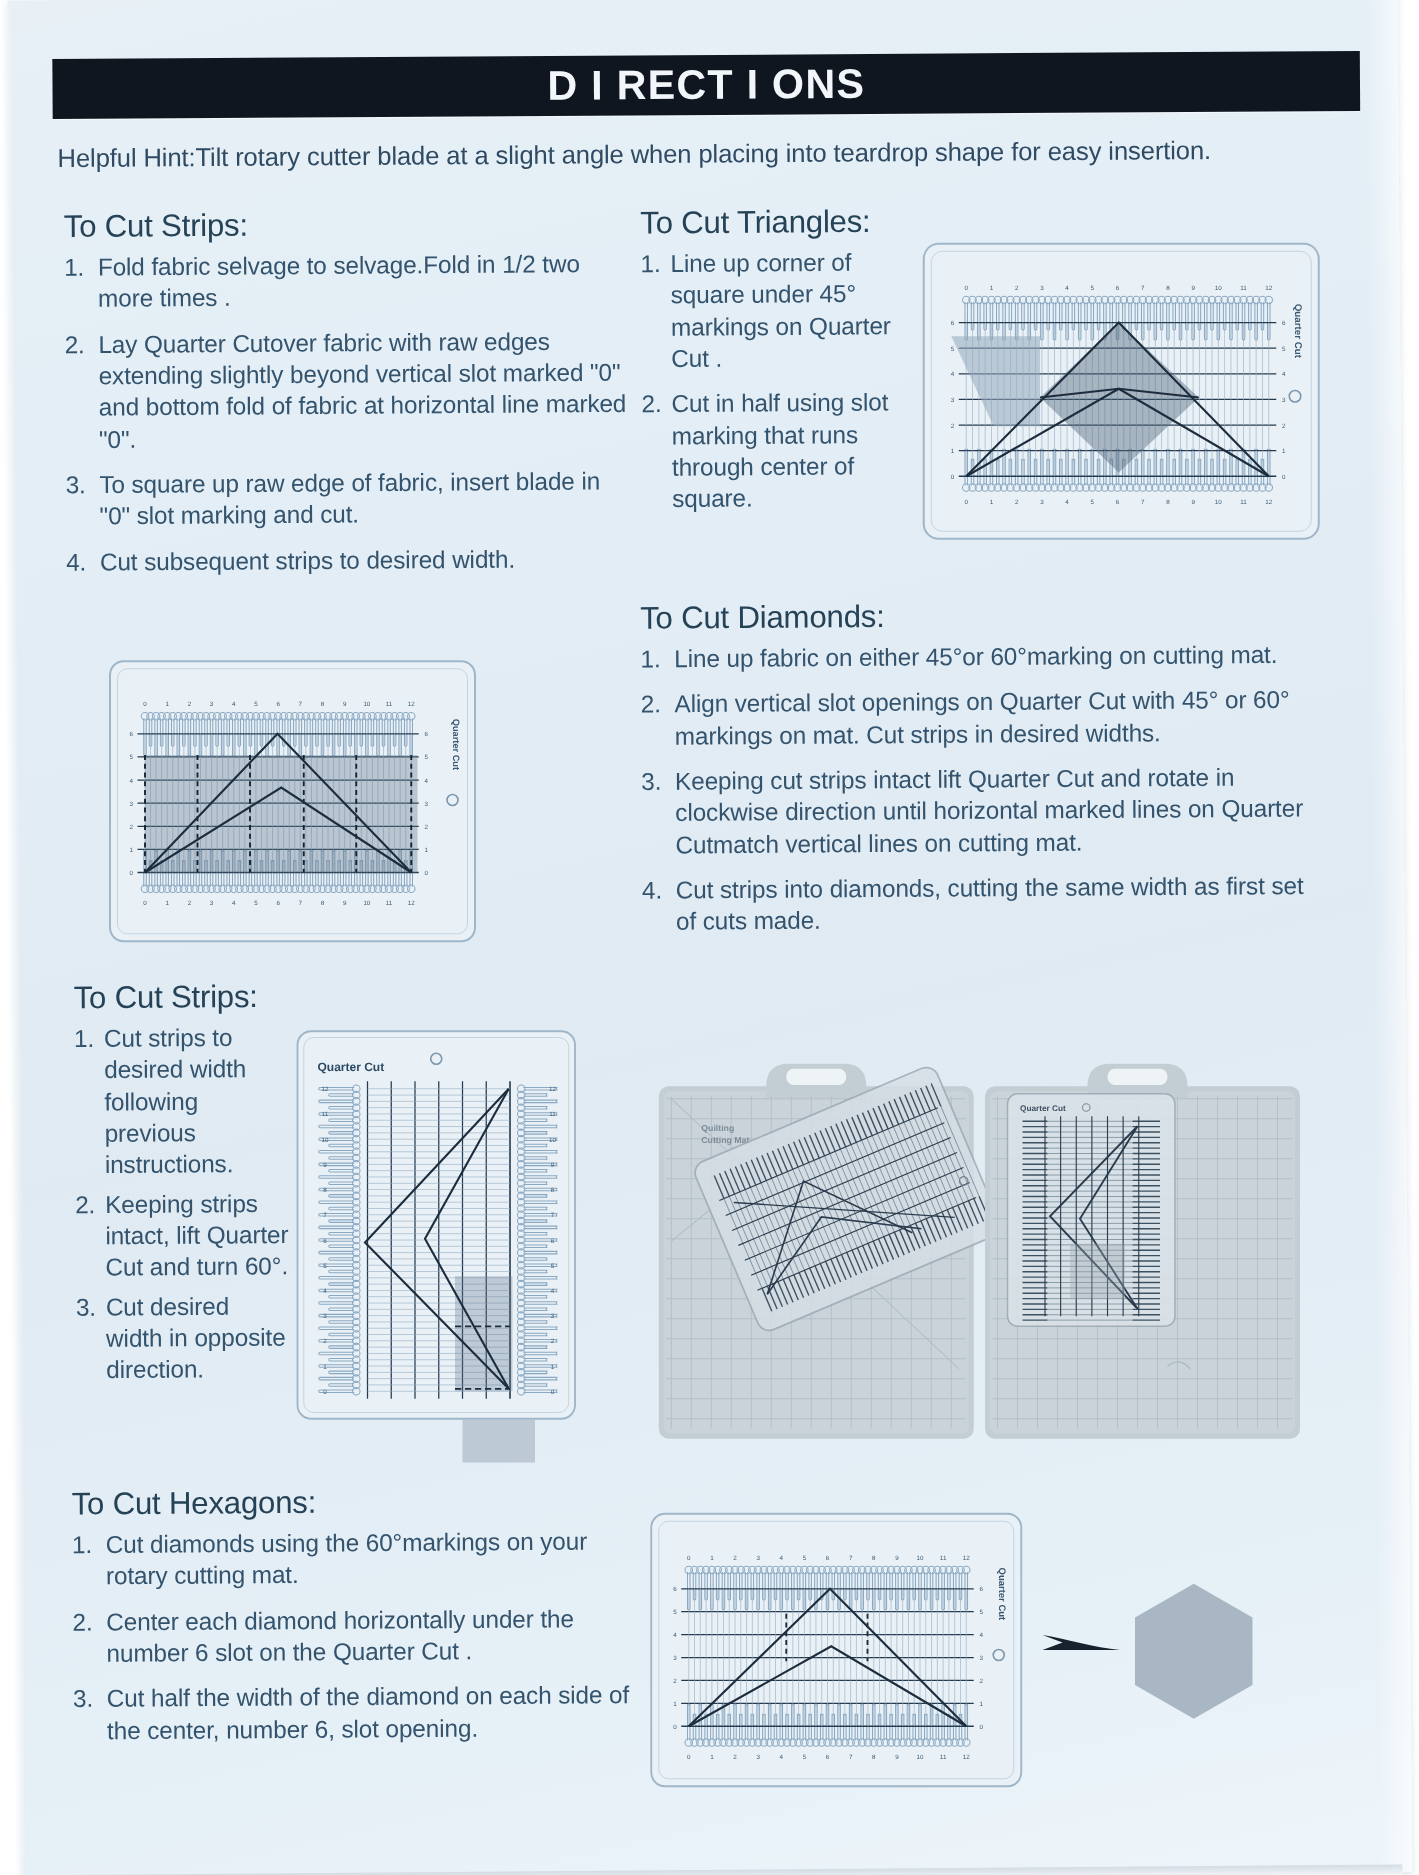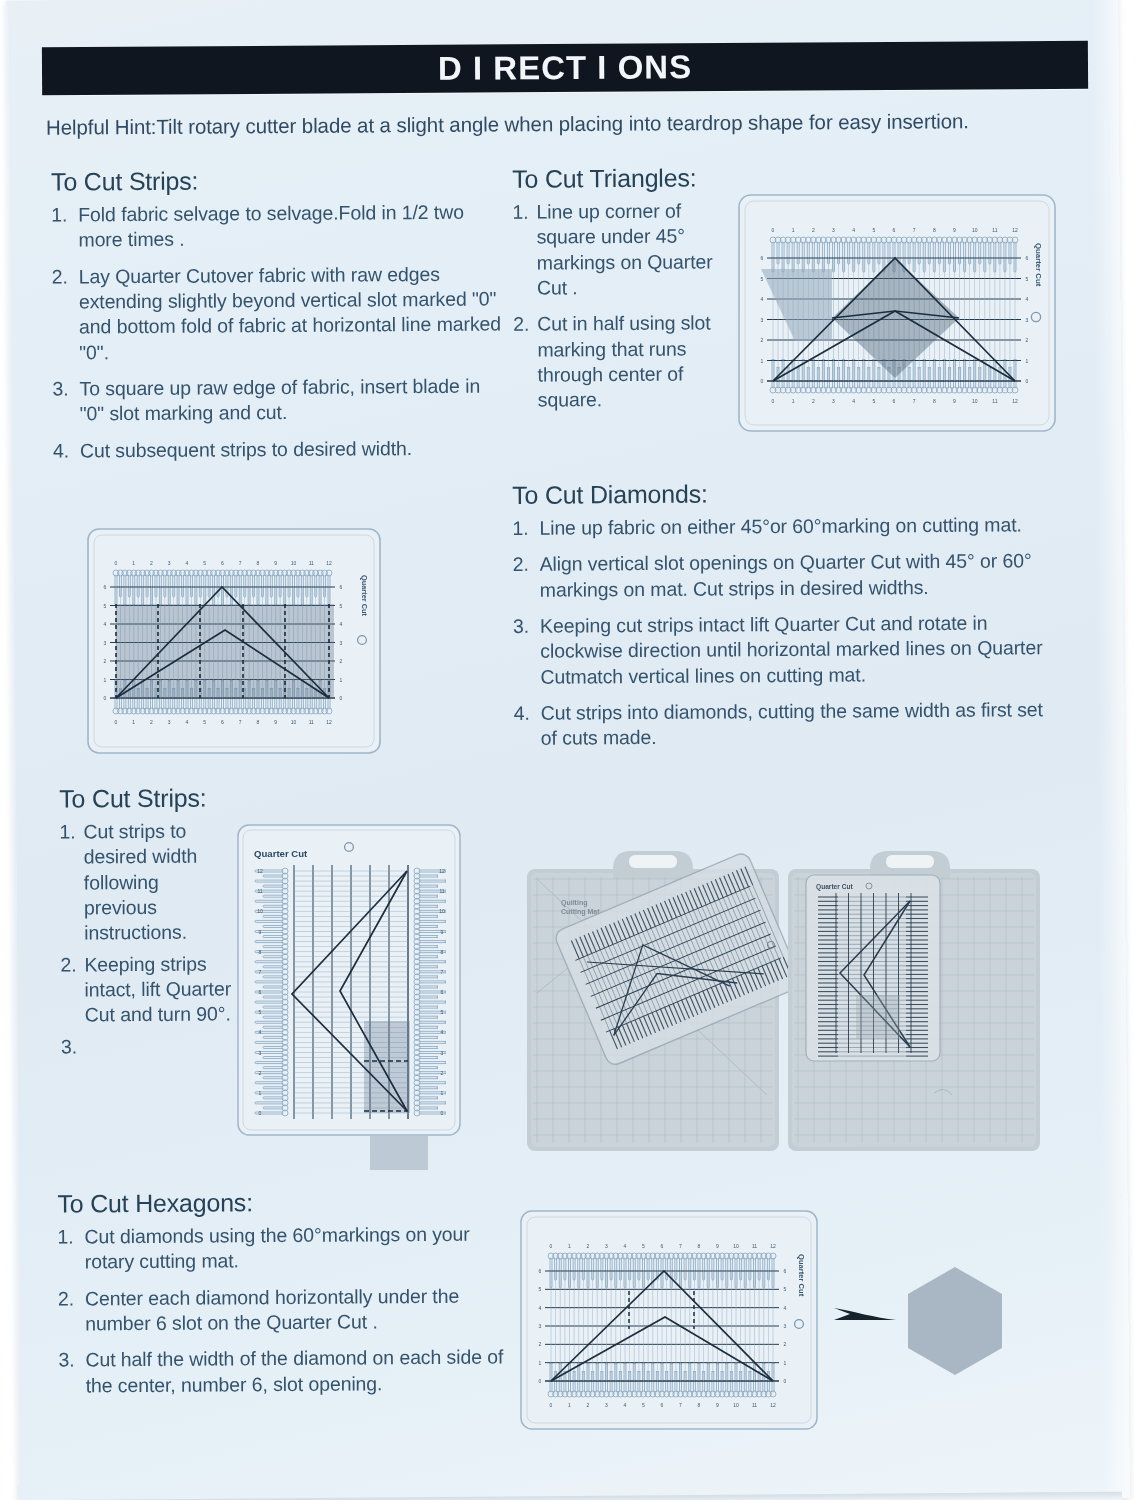--- a/index.html
+++ b/index.html
@@ -120,22 +120,22 @@
     <li><span class="num">2.</span><span>Align vertical slot openings on Quarter Cut with 45° or 60° markings on mat. Cut strips in desired widths.</span></li>
     <li><span class="num">3.</span><span>Keeping cut strips intact lift Quarter Cut and rotate in clockwise direction until horizontal marked lines on Quarter Cutmatch vertical lines on cutting mat.</span></li>
     <li><span class="num">4.</span><span>Cut strips into diamonds, cutting the same width as first set of cuts made.</span></li>
   </ol>
 </div>
 
 <div class="block" style="left:60px;top:784px;width:172px;">
   <div class="sec-title">To Cut Strips:</div>
   <ol class="steps tight narrow">
     <li><span class="num">1.</span><span>Cut strips to desired width following previous instructions.</span></li>
-    <li><span class="num">2.</span><span>Keeping strips intact, lift Quarter Cut and turn 90°.</span></li>
-    <li><span class="num">3.</span></li>
+    <li><span class="num">2.</span><span>Keeping strips intact, lift Quarter Cut and turn 60°.</span></li>
+    <li><span class="num">3.</span><span>Cut desired width in opposite direction.</span></li>
   </ol>
 </div>
 
 <div class="block" style="left:58px;top:1188px;width:450px;">
   <div class="sec-title">To Cut Hexagons:</div>
   <ol class="steps">
     <li><span class="num">1.</span><span>Cut diamonds using the 60°markings on your rotary cutting mat.</span></li>
     <li><span class="num">2.</span><span>Center each diamond horizontally under the number 6 slot on the Quarter Cut .</span></li>
     <li><span class="num">3.</span><span>Cut half the width of the diamond on each side of the center, number 6, slot opening.</span></li>
   </ol>

